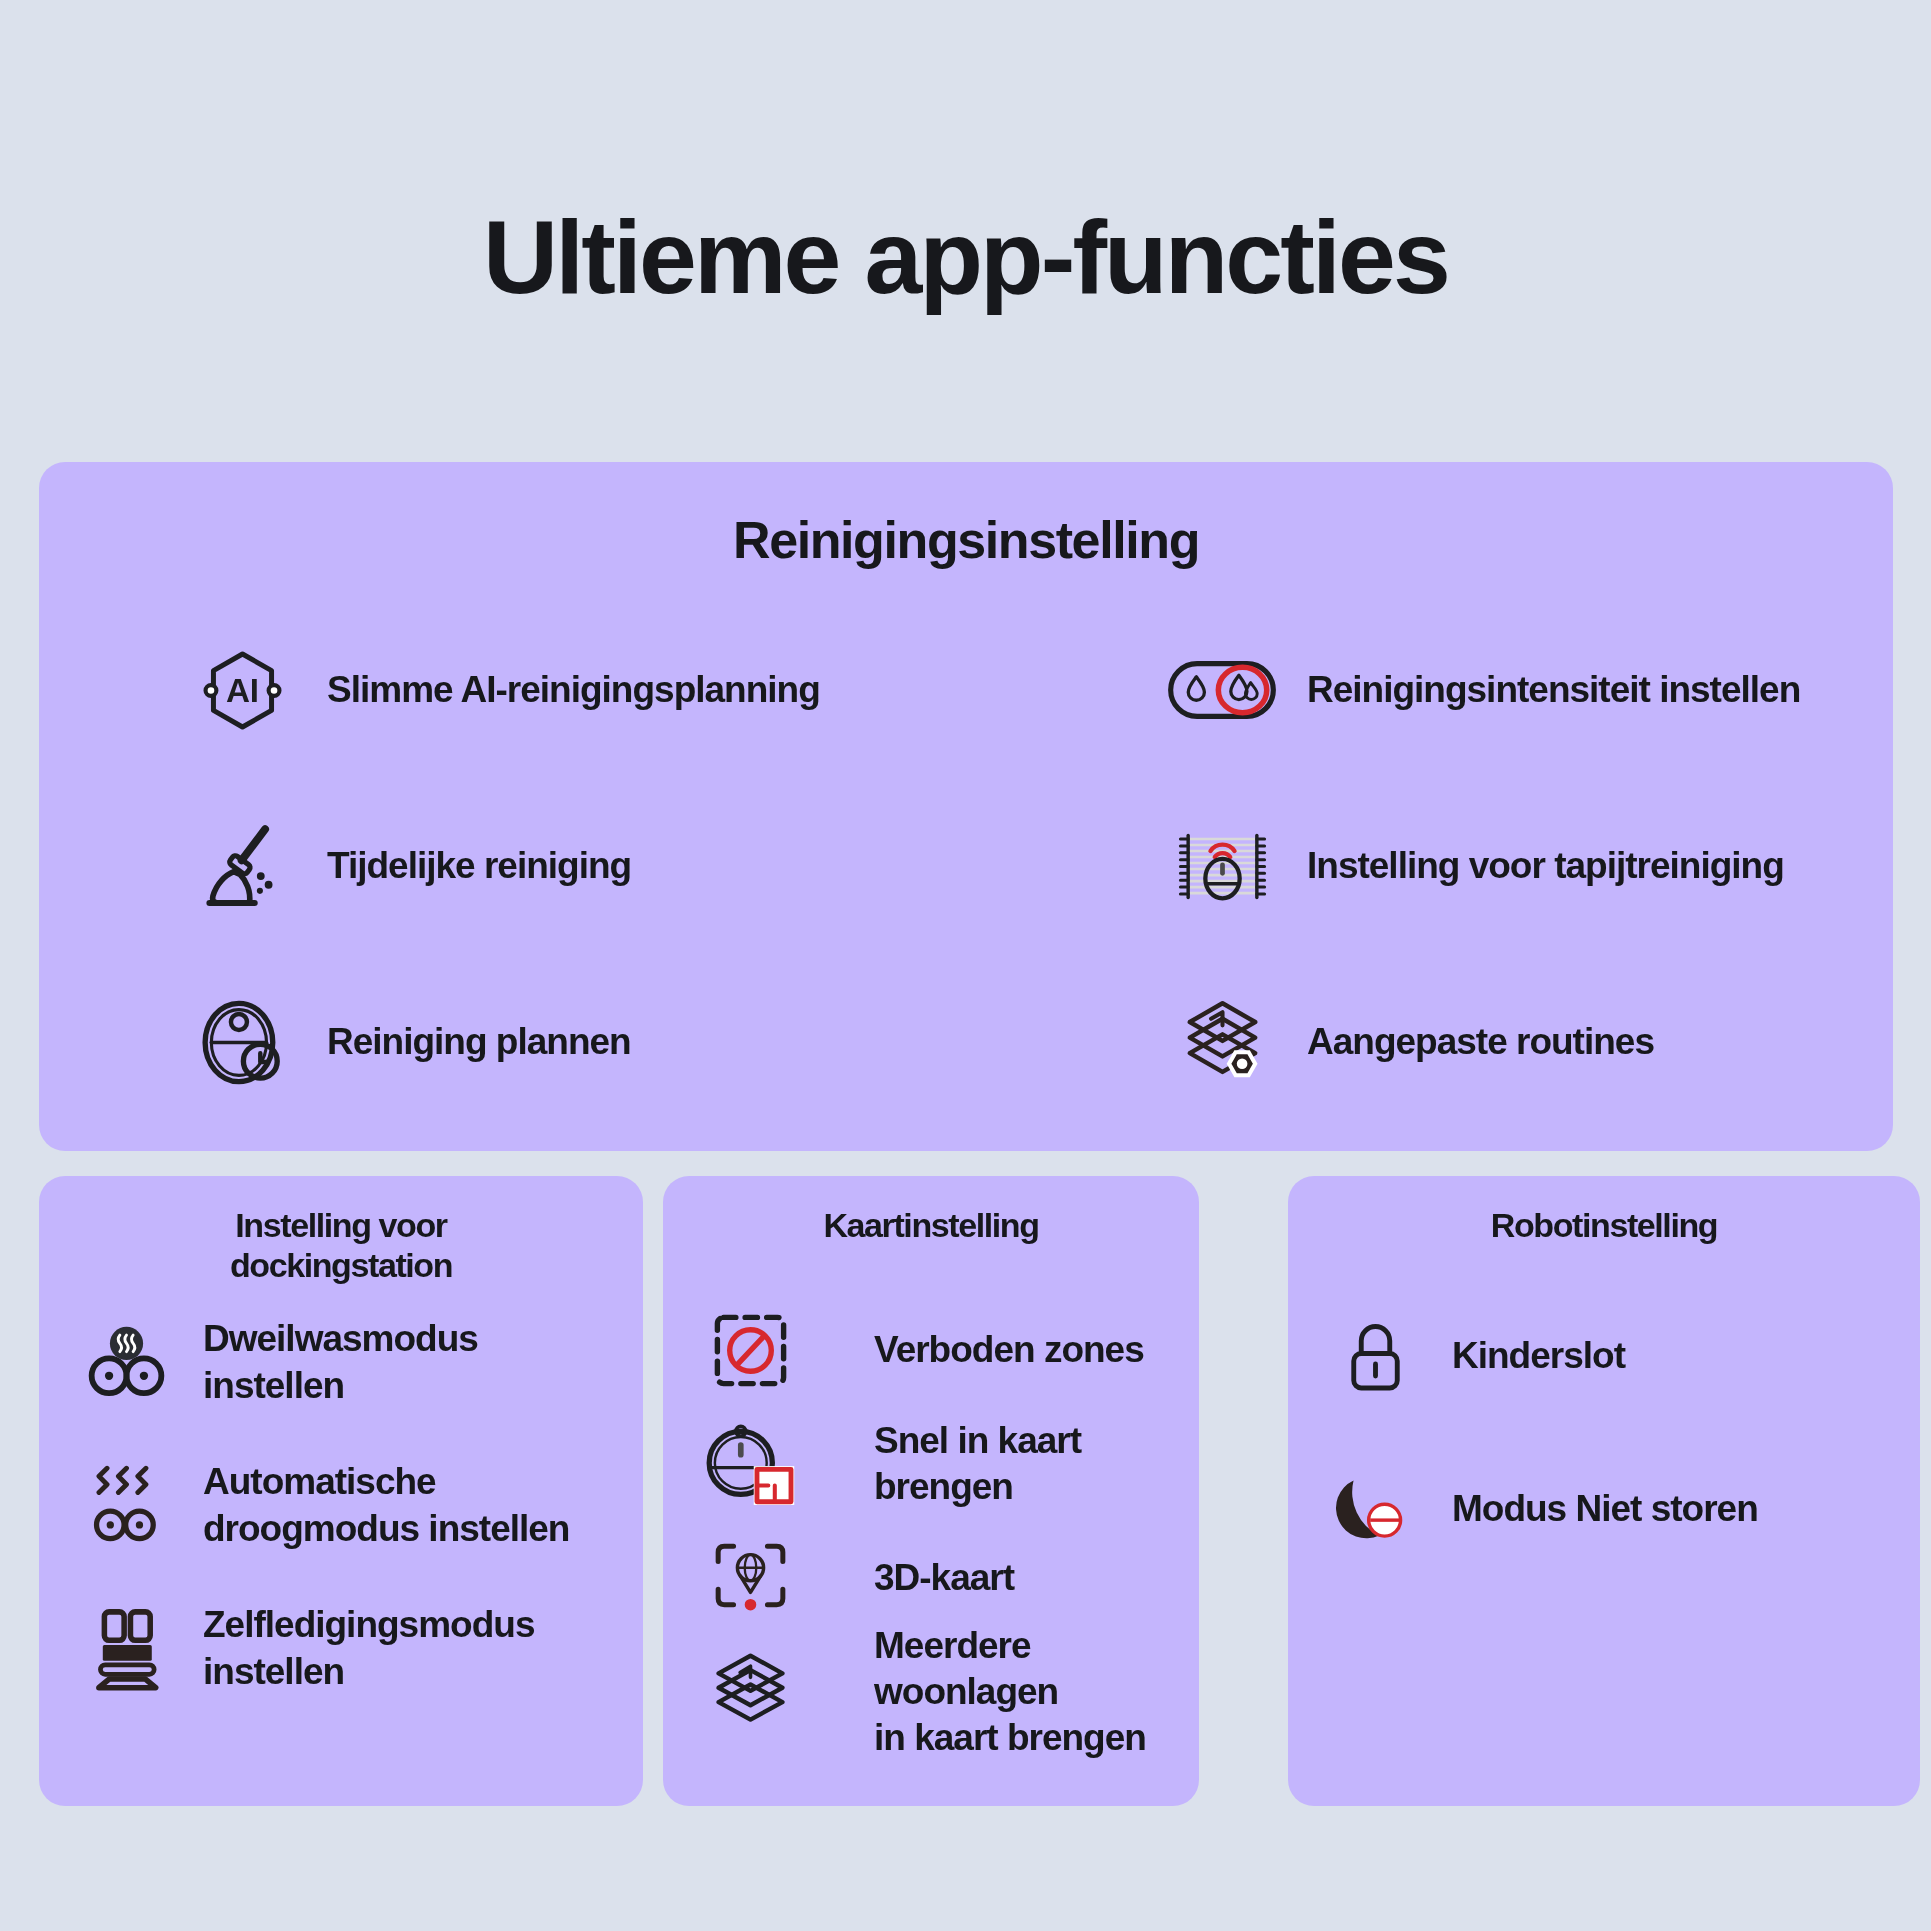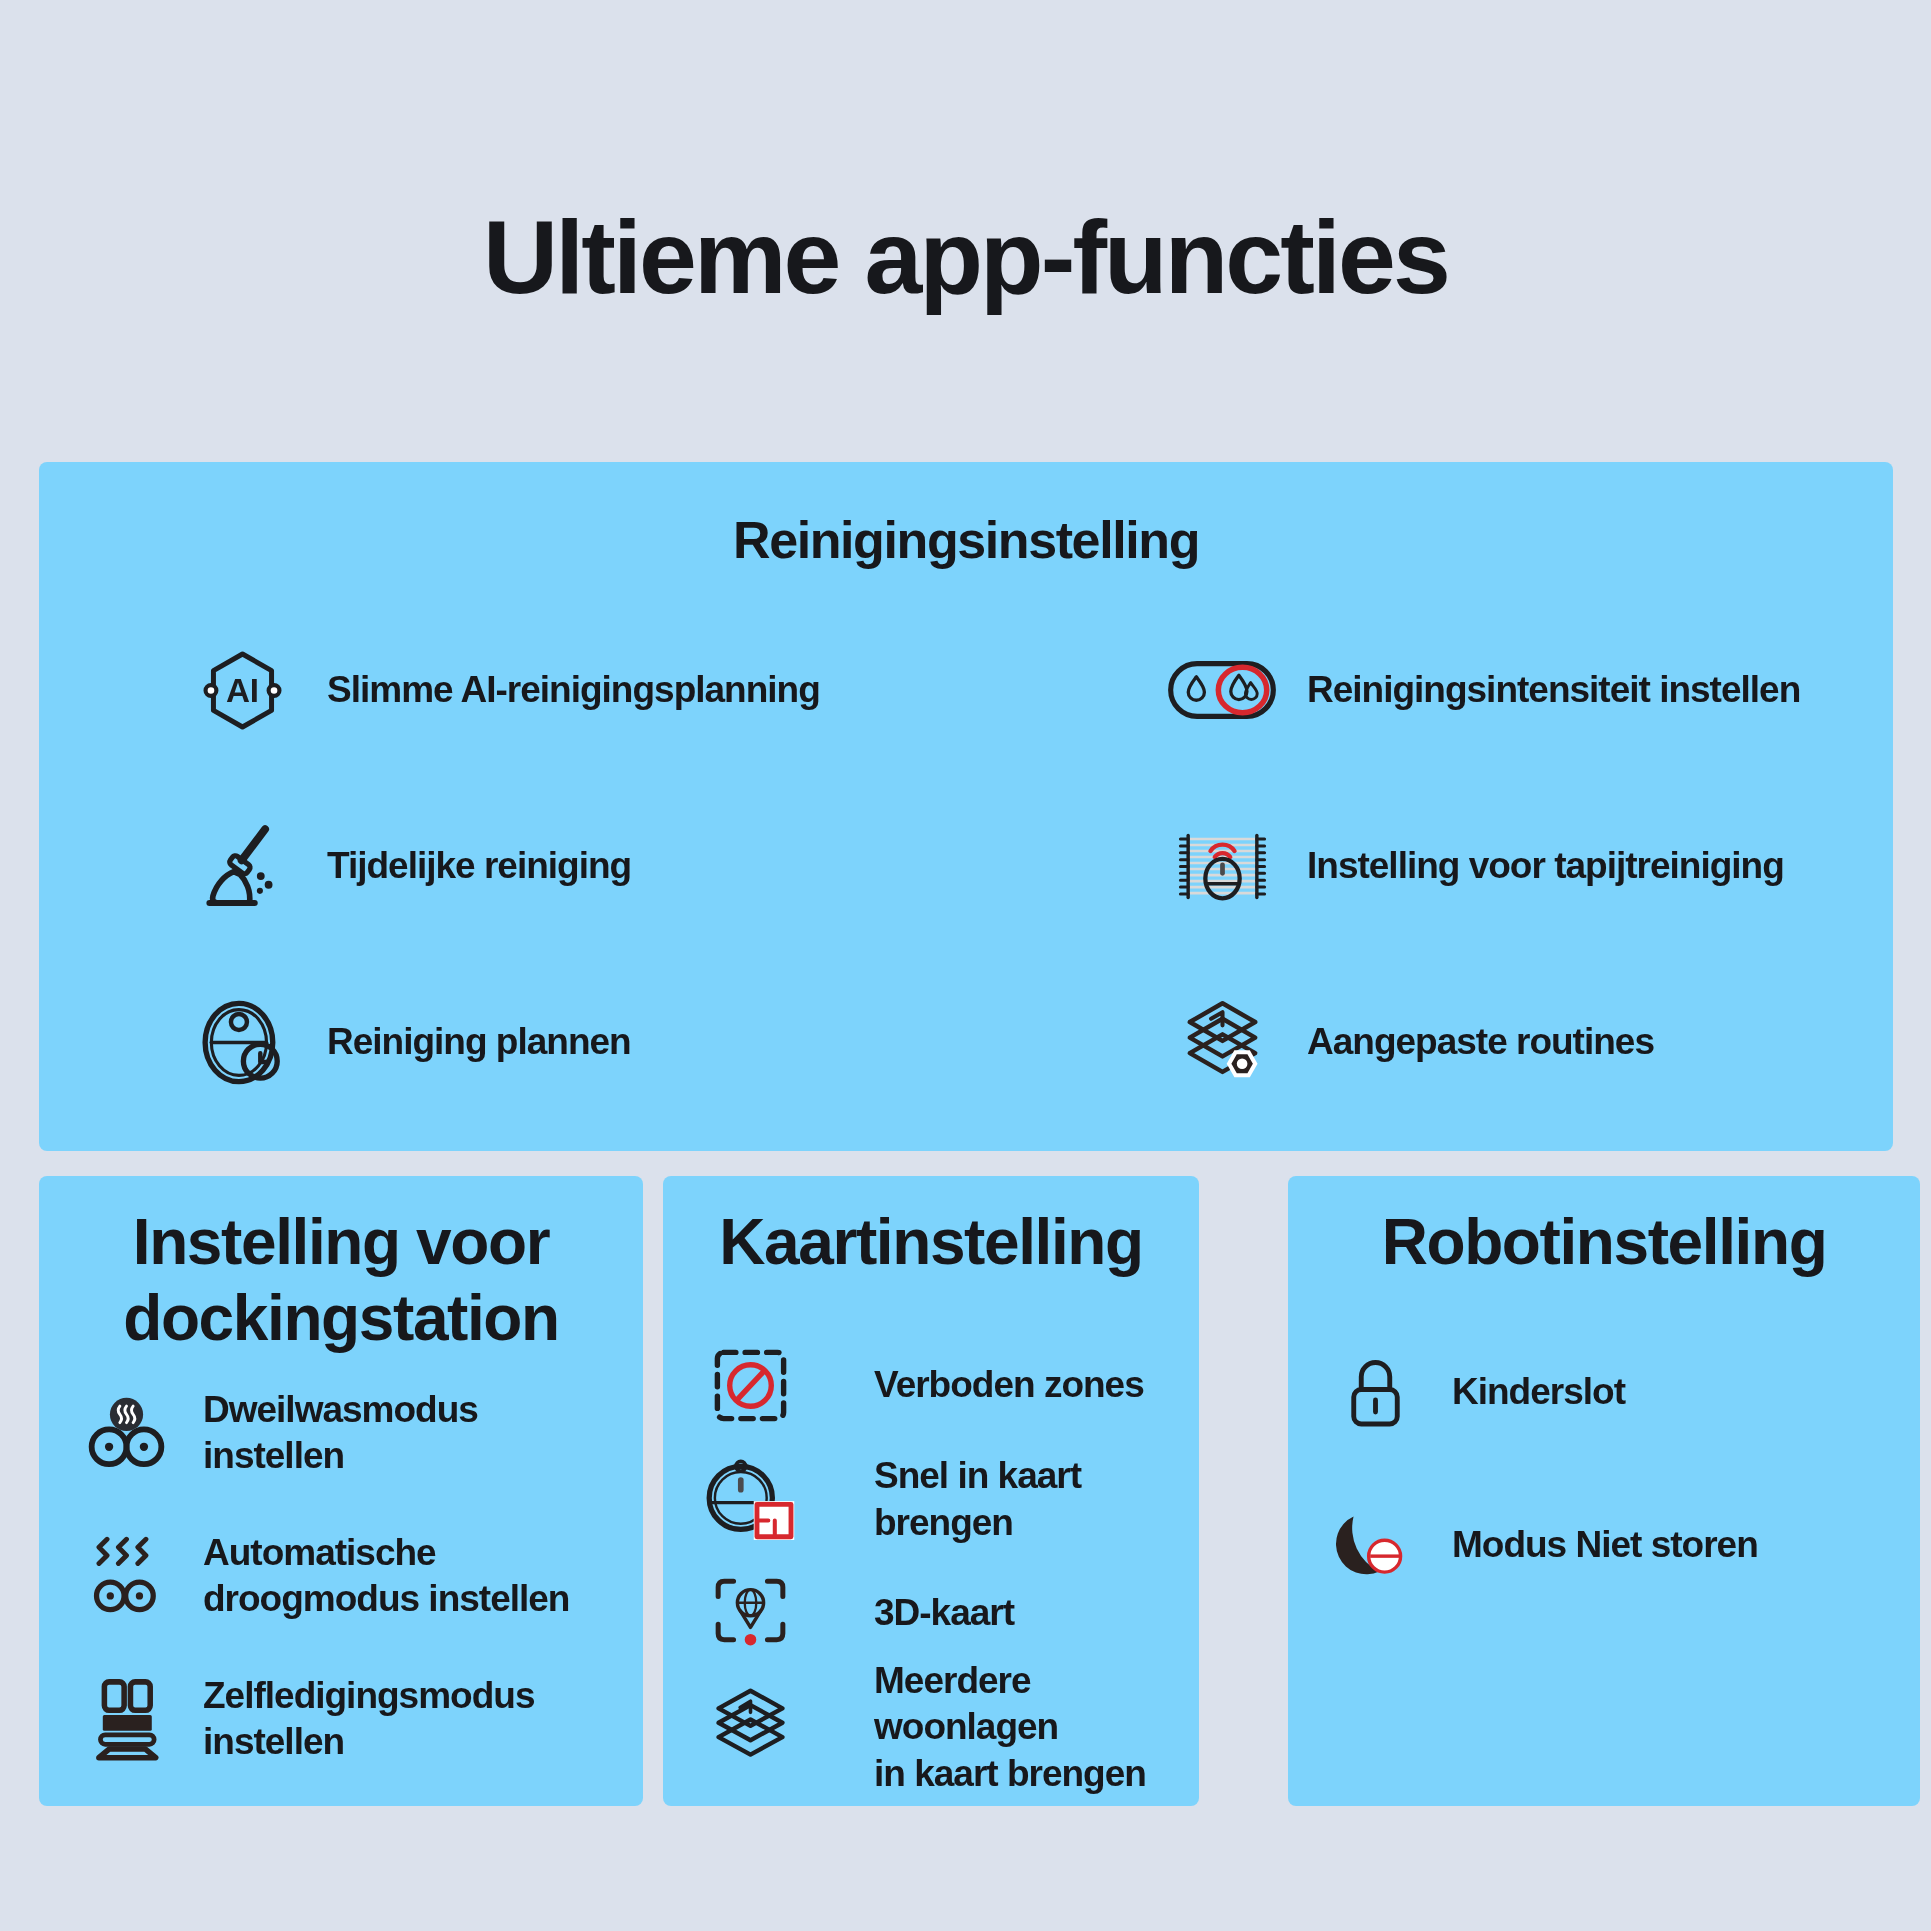--- a/index.html
+++ b/index.html
@@ -1,26 +1,26 @@
 <!DOCTYPE html>
 <html><head>
 <meta charset="utf-8">
 <style>
   html,body{margin:0;padding:0;background:#dbe1ec;}
   .canvas{position:relative;width:1931px;height:1931px;background:#dbe1ec;overflow:hidden;
           font-family:Liberation Sans, sans-serif;color:#17181c;}
   .title{position:absolute;top:205px;left:0;width:100%;text-align:center;
          font-size:104px;font-weight:700;letter-spacing:-2.9px;line-height:1;}
-  .card{position:absolute;background:#7dd3fc;border-radius:8px;}
+  .card{position:absolute;background:#c4b5fd;border-radius:26px;}
   .card-top{left:39px;top:462px;width:1854px;height:689px;}
   .card-bl{left:39px;top:1176px;width:604px;height:630px;}
   .card-bm{left:663px;top:1176px;width:536px;height:630px;}
   .card-br{left:1288px;top:1176px;width:632px;height:630px;}
   .card h2{margin:50px 0 0;text-align:center;font-size:52px;font-weight:700;letter-spacing:-1.4px;line-height:1.1;}
-  .card h3{margin:29px 0 0;text-align:center;font-size:64px;font-weight:700;letter-spacing:-1.4px;
+  .card h3{margin:29px 0 0;text-align:center;font-size:34px;font-weight:700;letter-spacing:-1.4px;
            line-height:1.18;white-space:pre-line;}
   .grid{display:grid;grid-template-columns:1fr 1fr;margin-top:33px;}
   .g-item{display:flex;align-items:center;height:176px;}
   .g-item:nth-child(odd){padding-left:145px;}
   .g-item:nth-child(even){padding-left:198px;}
   .icon-box{width:116px;flex:0 0 auto;display:flex;justify-content:center;align-items:center;}
   .g-item .label{margin-left:27px;font-size:37px;font-weight:700;letter-spacing:-1px;white-space:nowrap;}
   .items{display:flex;flex-direction:column;}
   .card-bl .items{margin-top:5.8px;}
   .card-bm .items{margin-top:48px;}

